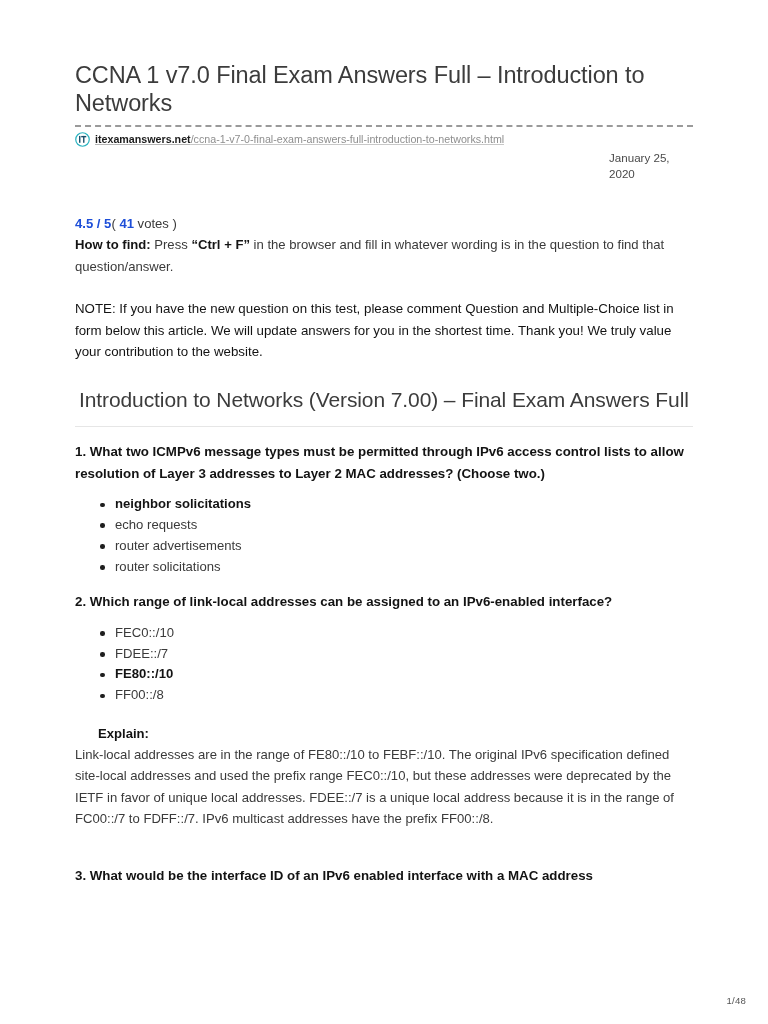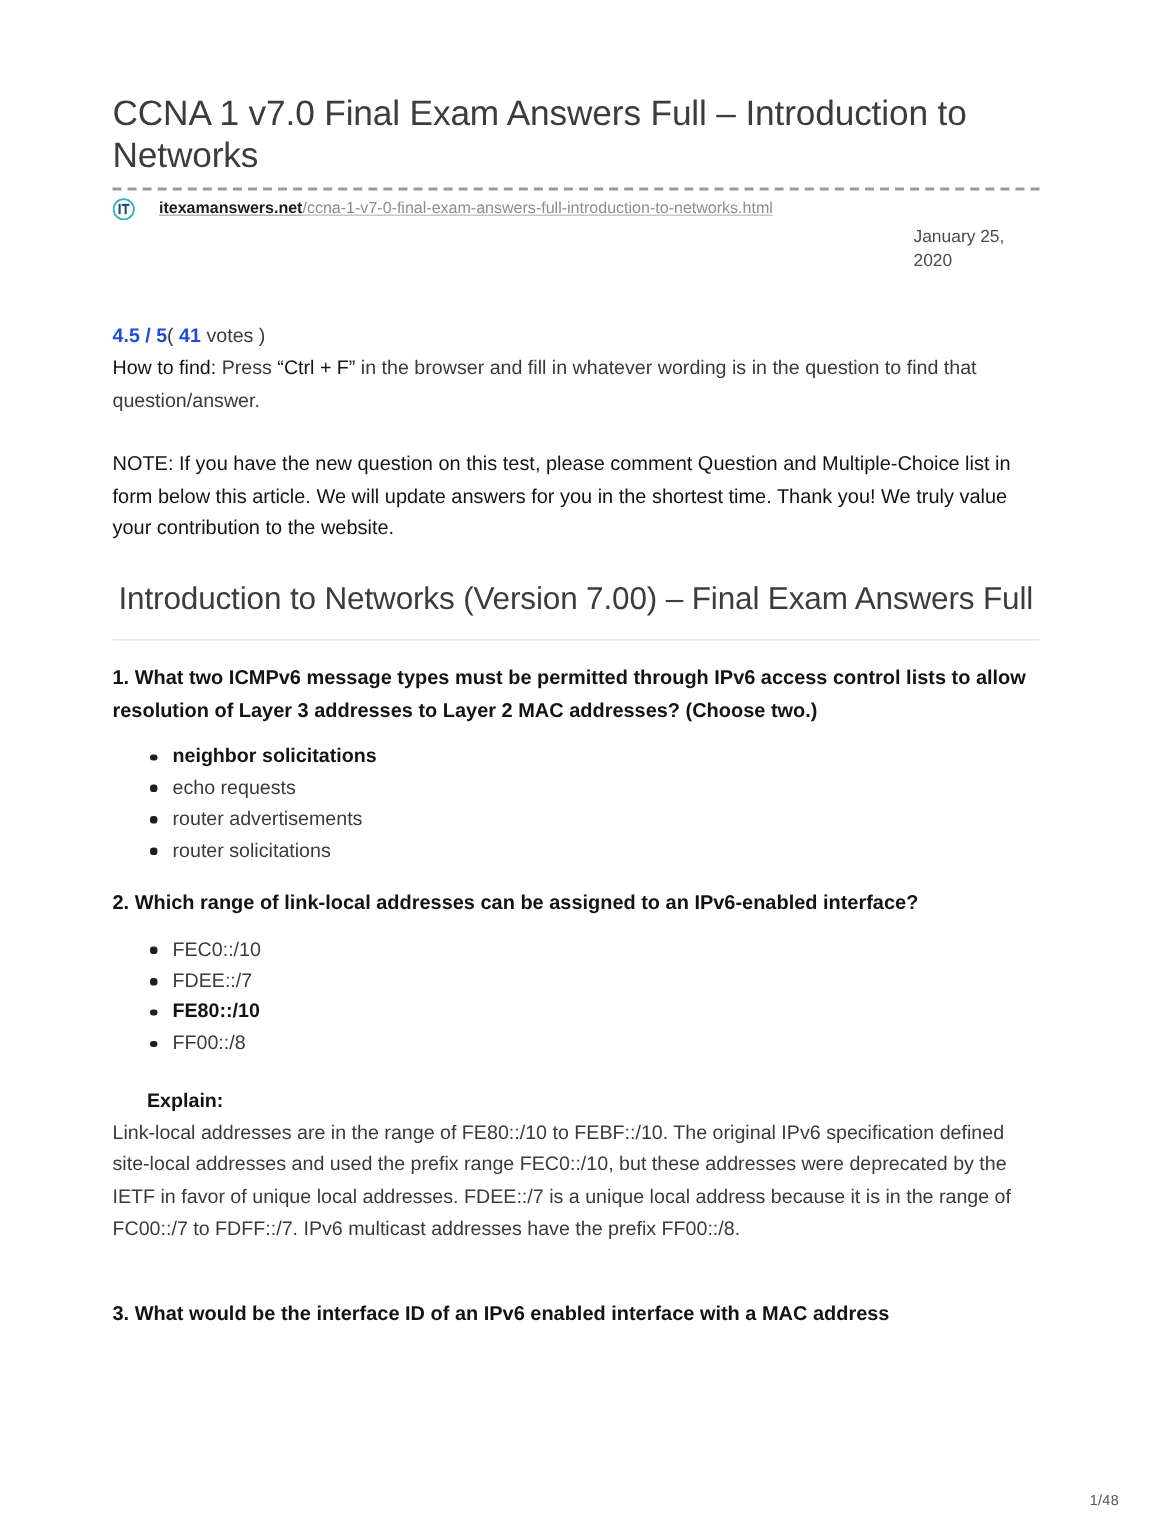--- a/index.html
+++ b/index.html
@@ -44,21 +44,21 @@
     height: 0;
     border-top: 2px dashed #9a9a9a;
     margin: 8px 0 3px 0;
     width: 618px;
   }
 
   
   .url-line {
     display: flex;
     align-items: center;
-    gap: 16px;
+    gap: 5px;
     margin: 3px 0 0 0;
     height: 18px;
   }
   .favicon {
     width: 15px;
     height: 15px;
     flex: 0 0 15px;
     display: block;
   }
   .url-text {
@@ -100,21 +100,21 @@
     color: #3a3a3a;
   }
   .rating-line b { color: #1d4ed8; font-weight: 700; }
 
   .howto-line {
     margin-top: 0px;
     font-size: 13.1px;
     line-height: 21.5px;
     color: #3a3a3a;
   }
-  .howto-line b { color: #141414; font-weight: 400; margin-top: 23px; }
+  .howto-line b { color: #141414; font-weight: 700; margin-top: 23px; }
 
   .note-block {
     margin-top: 21px;
     font-size: 13.3px;
     line-height: 21.5px;
     font-weight: 400;
     color: #131313;
   }
 
   

